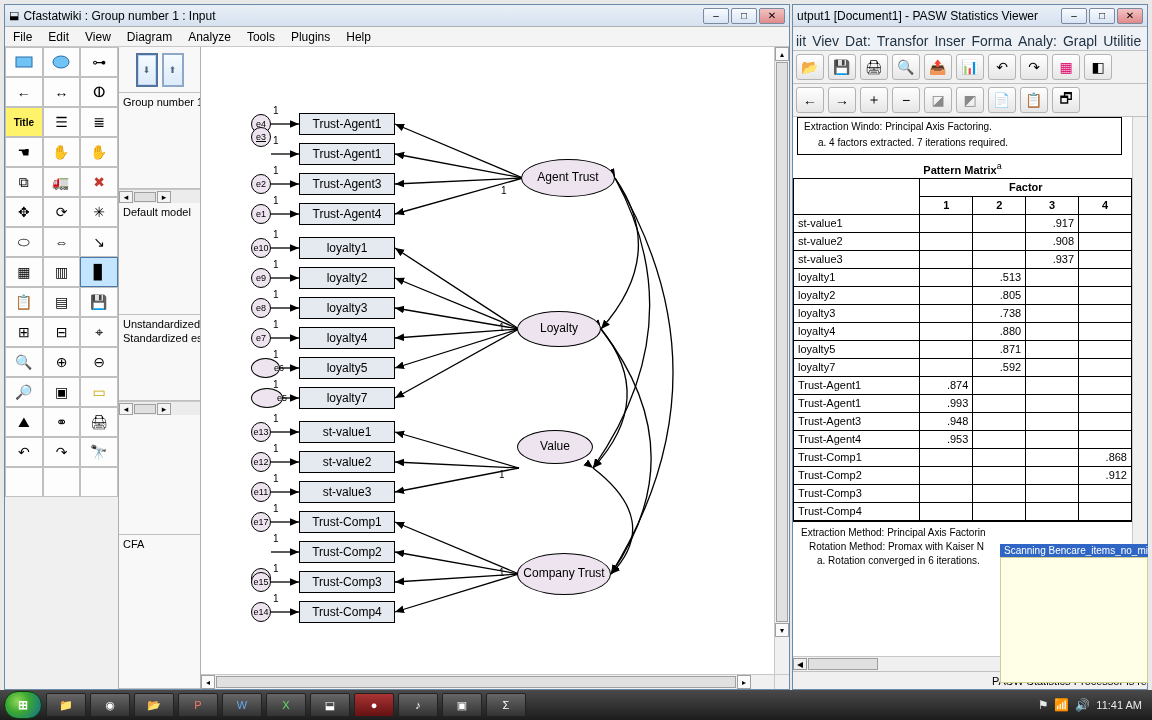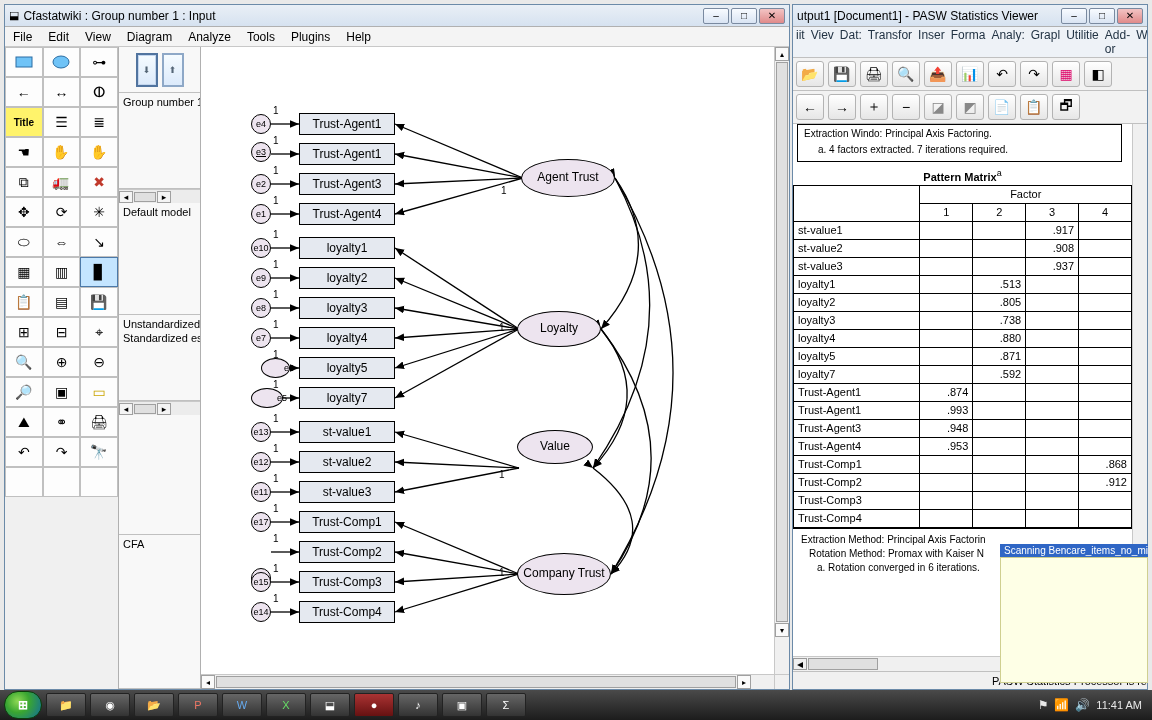--- a/index.html
+++ b/index.html
@@ -199,24 +199,24 @@
   }
   
   .pasw-window {
     position:absolute; right:4px; top:4px;
     width:356px; height:686px;
     background:#f4f4f4;
     border:1px solid #6b8aa8;
     display:flex; flex-direction:column;
   }
   .pasw-menubar {
-    height:31px;
+    height:24px;
     background:#eef2f7;
-    display:flex; align-items:flex-start;
-    font-size:12px;
+    display:flex; align-items:flex-end;
+    font-size:14px;
     border-bottom:1px solid #c0c0c0;
     overflow:hidden;
   }
   .pasw-menubar span { padding:1px 3px; color:#234; }
   .pasw-toolbar {
     display:flex; align-items:center;
     gap:4px;
     padding:3px;
     background:#f2f2f2;
     border-bottom:1px solid #c0c0c0;
@@ -250,21 +250,21 @@
     border-collapse:collapse;
     width:100%;
     font-size:11px;
   }
   table.mtx th, table.mtx td {
     border:1px solid #000;
     padding:1px 4px;
     text-align:right;
     height:18px;
   }
-  table.mtx th { font-weight:normal; text-align:center; }
+  table.mtx th { font-weight:bold; text-align:center; }
   table.mtx td.rowh { text-align:left; }
   .footnote { font-size:10px; padding:4px 8px; line-height:1.4; }
   .statusbar {
     height:18px;
     background:#f0f0f0;
     border-top:1px solid #c0c0c0;
     display:flex; align-items:center;
     font-size:11px;
     padding-left:6px;
     justify-content:flex-end;
@@ -513,21 +513,21 @@
               <path d="M414,131 Q532,329 410,527" marker-end="url(#ah)" marker-start="url(#ah)"></path>
               <path d="M400,282 Q456,351.5 392,421" marker-end="url(#ah)" marker-start="url(#ah)"></path>
               <path d="M400,282 Q495,404.5 410,527" marker-end="url(#ah)" marker-start="url(#ah)"></path>
               <path d="M392,421 Q461,474 410,527" marker-end="url(#ah)" marker-start="url(#ah)"></path>
             </g>
         </svg>
       <div class="latent" style="left: 320px; top: 112px; width: 94px; height: 38px;">Agent Trust</div>
           <div class="err" style="left: 50px; top: 67px;">e4</div>
           <span class="one" style="left: 72px; top: 58px;">1</span>
           <div class="obs" style="left: 98px; top: 66px;">Trust-Agent1</div>
-          <div class="err" style="left: 50px; top: 95px; text-decoration: underline;">e3</div>
+          <div class="err" style="left: 50px; top: 80px; text-decoration: underline;">e3</div>
           <span class="one" style="left: 72px; top: 88px;">1</span>
           <div class="obs" style="left: 98px; top: 96px;">Trust-Agent1</div>
           <div class="err" style="left: 50px; top: 127px;">e2</div>
           <span class="one" style="left: 72px; top: 118px;">1</span>
           <div class="obs" style="left: 98px; top: 126px;">Trust-Agent3</div>
           <div class="err" style="left: 50px; top: 157px;">e1</div>
           <span class="one" style="left: 72px; top: 148px;">1</span>
           <div class="obs" style="left: 98px; top: 156px;">Trust-Agent4</div>
           <span class="one" style="left: 300px; top: 137.5px;">1</span>
           <div class="latent" style="left: 316px; top: 264px; width: 84px; height: 36px;">Loyalty</div>
@@ -536,21 +536,21 @@
           <div class="obs" style="left: 98px; top: 190px;">loyalty1</div>
           <div class="err" style="left: 50px; top: 221px;">e9</div>
           <span class="one" style="left: 72px; top: 212px;">1</span>
           <div class="obs" style="left: 98px; top: 220px;">loyalty2</div>
           <div class="err" style="left: 50px; top: 251px;">e8</div>
           <span class="one" style="left: 72px; top: 242px;">1</span>
           <div class="obs" style="left: 98px; top: 250px;">loyalty3</div>
           <div class="err" style="left: 50px; top: 281px;">e7</div>
           <span class="one" style="left: 72px; top: 272px;">1</span>
           <div class="obs" style="left: 98px; top: 280px;">loyalty4</div>
-          <div class="err" style="left: 60px; top: 311px; padding-left: 27px;">e6</div>
+          <div class="err" style="left: 50px; top: 311px; padding-left: 27px;">e6</div>
           <span class="one" style="left: 72px; top: 302px;">1</span>
           <div class="obs" style="left: 98px; top: 310px;">loyalty5</div>
           <div class="err" style="left: 50px; top: 341px; padding-left: 30px;">e5</div>
           <span class="one" style="left: 72px; top: 332px;">1</span>
           <div class="obs" style="left: 98px; top: 340px;">loyalty7</div>
           <span class="one" style="left: 298px; top: 275px;">1</span>
           <div class="latent" style="left: 316px; top: 383px; width: 76px; height: 34px;">Value</div>
           <div class="err" style="left: 50px; top: 375px;">e13</div>
           <span class="one" style="left: 72px; top: 366px;">1</span>
           <div class="obs" style="left: 98px; top: 374px;">st-value1</div>

